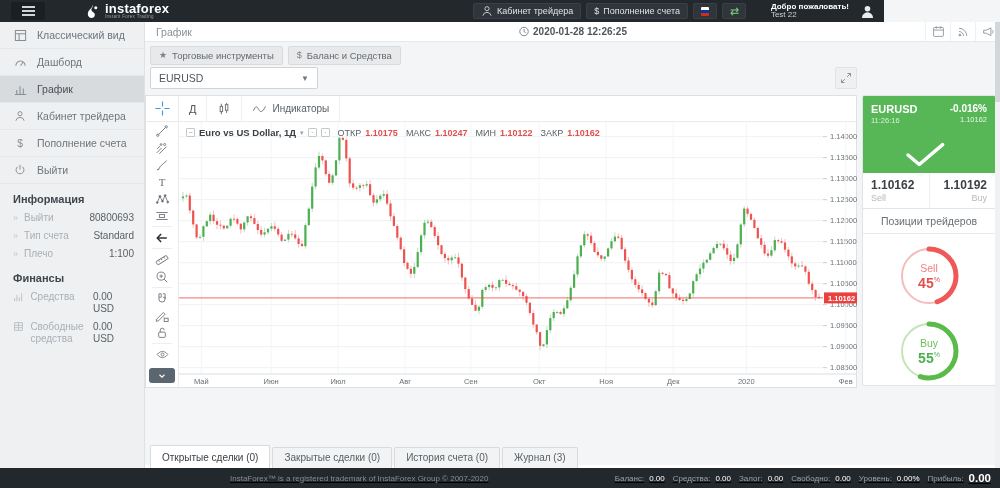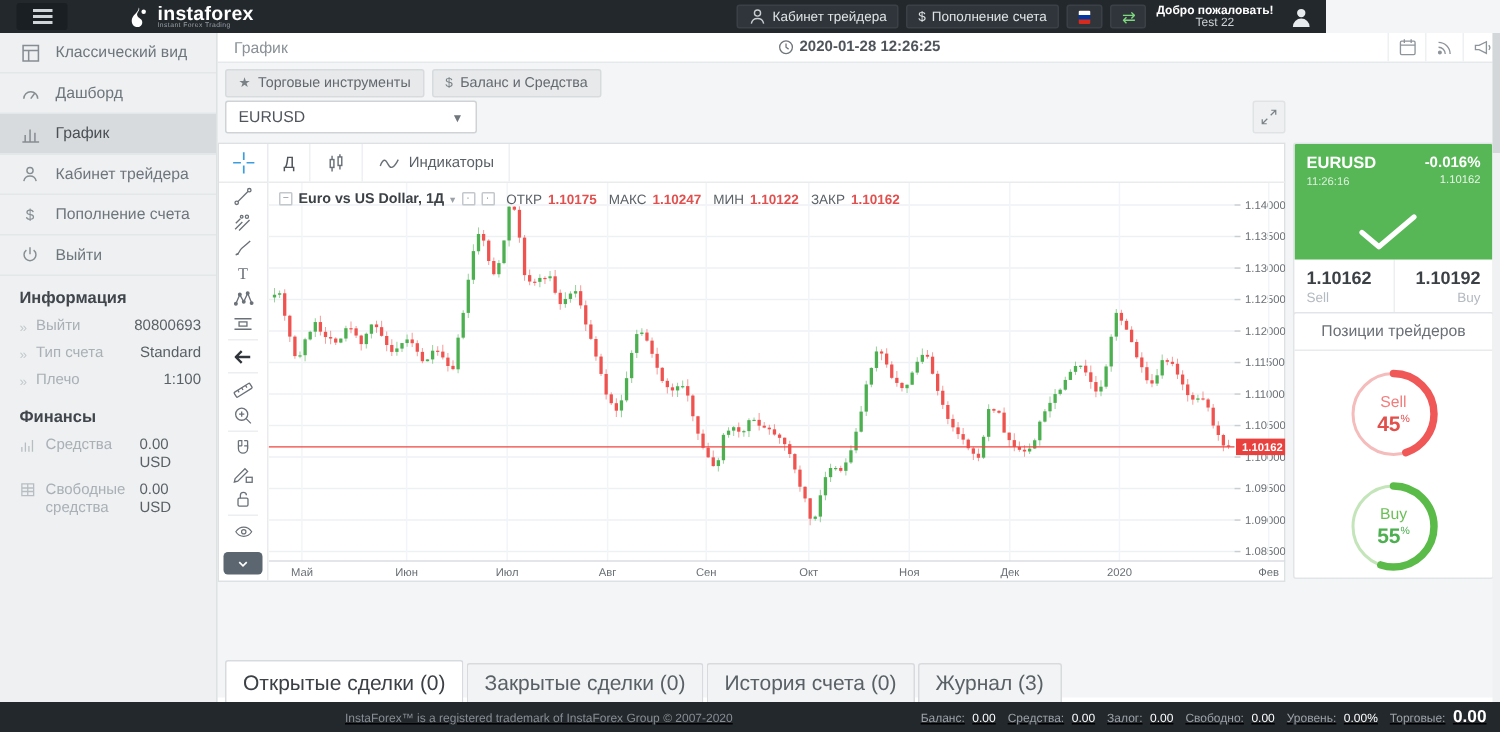--- a/index.html
+++ b/index.html
@@ -18,21 +18,21 @@
   #logo .mark { color:#fff; }
   #logo .lt { font-size:13px; font-weight:bold; letter-spacing:.2px; line-height:10px; }
   #logo .ls { font-size:4.5px; color:#9aa1a7; letter-spacing:.3px; }
   #hdr-right { margin-left:auto; display:flex; align-items:center; gap:5px; padding-right:8px; height:100%; }
   .hbtn { background:#2f353a; border:1px solid #3a4046; border-radius:2px; height:16px; display:flex; align-items:center; gap:4px; padding:0 7px; font-size:9px; color:#dfe3e6; cursor:pointer; white-space:nowrap; }
   .hbtn .ic { color:#c8cdd1; }
   #flag-btn { width:24px; }
   #flag-btn .flag { width:14px; height:9px; border-radius:1px; overflow:hidden; display:flex; flex-direction:column; }
   #flag-btn .flag i { flex:1; display:block; }
   #swap-btn { width:24px; color:#7ed87e; font-size:11px; }
-  #welcome { text-align:center; line-height:8px; margin-left:2px; }
+  #welcome { text-align:left; line-height:8px; margin-left:20px; }
   #welcome .w1 { font-size:8px; font-weight:bold; }
   #welcome .w2 { font-size:8px; color:#ccd1d5; }
   #avatar { width:18px; height:18px; display:flex; align-items:center; justify-content:center; color:#e8ebee; cursor:pointer; margin-left:4px; }
 
   
   #sidebar { left:0; top:22px; width:145px; height:446px; background:#eef0f1; border-right:1px solid #dfe2e4; z-index:10; }
   .sb-item { height:27px; display:flex; align-items:center; padding-left:13px; gap:10px; border-bottom:1px solid #e4e7e9; font-size:10.5px; color:#6e767d; cursor:pointer; }
   .sb-item.active { background:#d8dbdd; color:#4a5056; }
   .sb-item .ic { width:14px; }
   .sb-head { font-size:11px; font-weight:bold; color:#40464c; padding:9px 13px 4px; }
@@ -98,21 +98,21 @@
   .gauge-wrap { position:relative; width:66px; height:66px; margin:9px auto 0; }
   .gauge-txt { position:absolute; inset:0; display:flex; flex-direction:column; align-items:center; justify-content:center; line-height:12px; }
   .gauge-txt .gl { font-size:10.5px; }
   .gauge-txt .gv { font-size:14px; font-weight:bold; }
   .gauge-txt .gp { font-size:7px; vertical-align:super; }
   .gauge-sell .gl { color:#f27d7d; } .gauge-sell .gv,.gauge-sell .gp { color:#e2504c; }
   .gauge-buy .gl { color:#6cbf57; } .gauge-buy .gv,.gauge-buy .gp { color:#4caf50; }
 
   
   #tabs { left:150px; top:443px; height:25px; display:flex; align-items:flex-end; z-index:5; }
-  .tab { border:1px solid #d8dbde; border-bottom:none; background:#f1f3f4; padding:4px 11px 5px; font-size:14px; color:#5a6166; cursor:pointer; margin-right:2px; border-radius:2px 2px 0 0; }
+  .tab { border:1px solid #d8dbde; border-bottom:none; background:#f1f3f4; padding:4px 11px 5px; font-size:10px; color:#5a6166; cursor:pointer; margin-right:2px; border-radius:2px 2px 0 0; }
   .tab.active { background:#fff; padding-top:6px; color:#3c4146; }
   #tabs-baseline { left:145px; top:465px; width:855px; height:3px; background:#fff; z-index:4; }
 
   
   #footer { left:0; top:468px; width:1000px; height:20px; background:#23282d; display:flex; align-items:center; z-index:30;text-decoration:underline; }
   #footer .copy { margin-left:230px; font-size:8px; color:#878d93; }
   #f-stats { margin-left:auto; display:flex; align-items:center; gap:5px; padding-right:6px; }
   #f-stats .fl { font-size:8px; color:#9ba1a7; }
   #f-stats .fv { font-size:8px; color:#fff; margin-right:3px; }
   #f-stats .fv.big { font-size:11.5px; font-weight:bold; }
@@ -971,20 +971,20 @@
       <span class="fl">Баланс:</span>
       <span class="fv">0.00</span>
       <span class="fl">Средства:</span>
       <span class="fv">0.00</span>
       <span class="fl">Залог:</span>
       <span class="fv">0.00</span>
       <span class="fl">Свободно:</span>
       <span class="fv">0.00</span>
       <span class="fl">Уровень:</span>
       <span class="fv">0.00%</span>
-      <span class="fl">Торговые:</span>
+      <span class="fl">Прибыль:</span>
       <span class="fv big">0.00</span>
     </span>
 </div>
 
 <div id="scrollbar" class="abs">
   <div id="scroll-thumb"></div>
 </div>
 
 </body></html>

